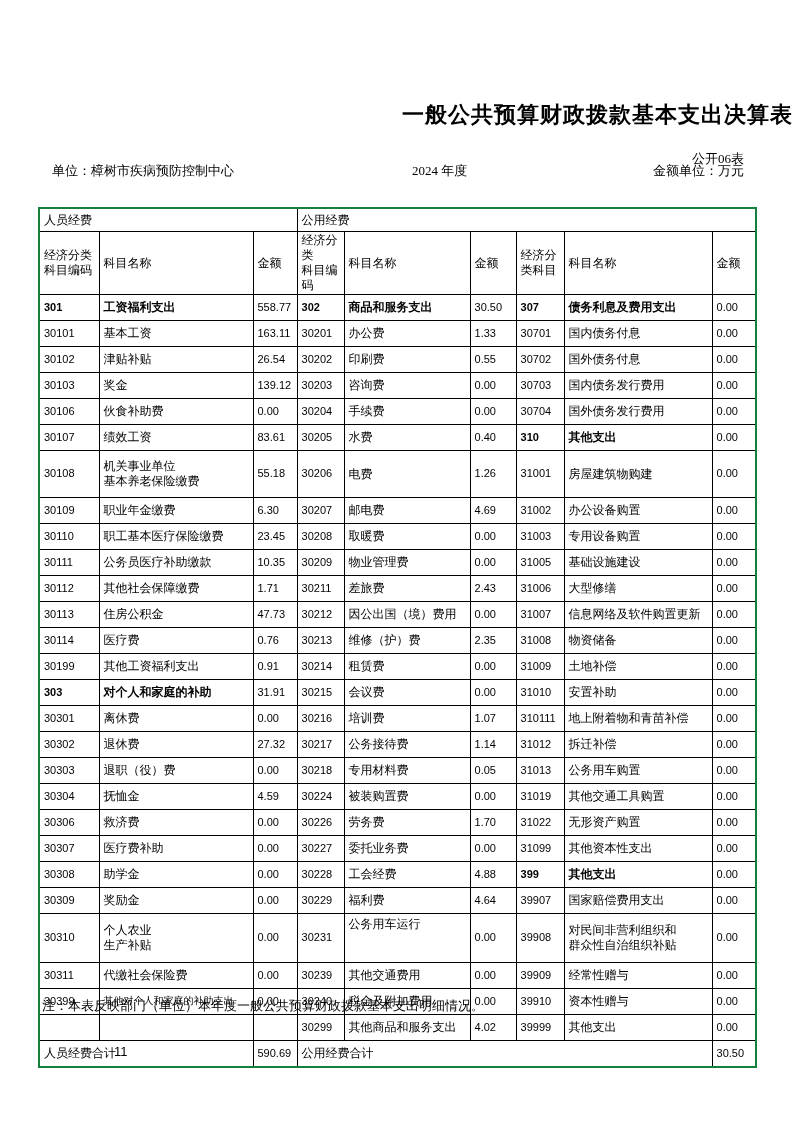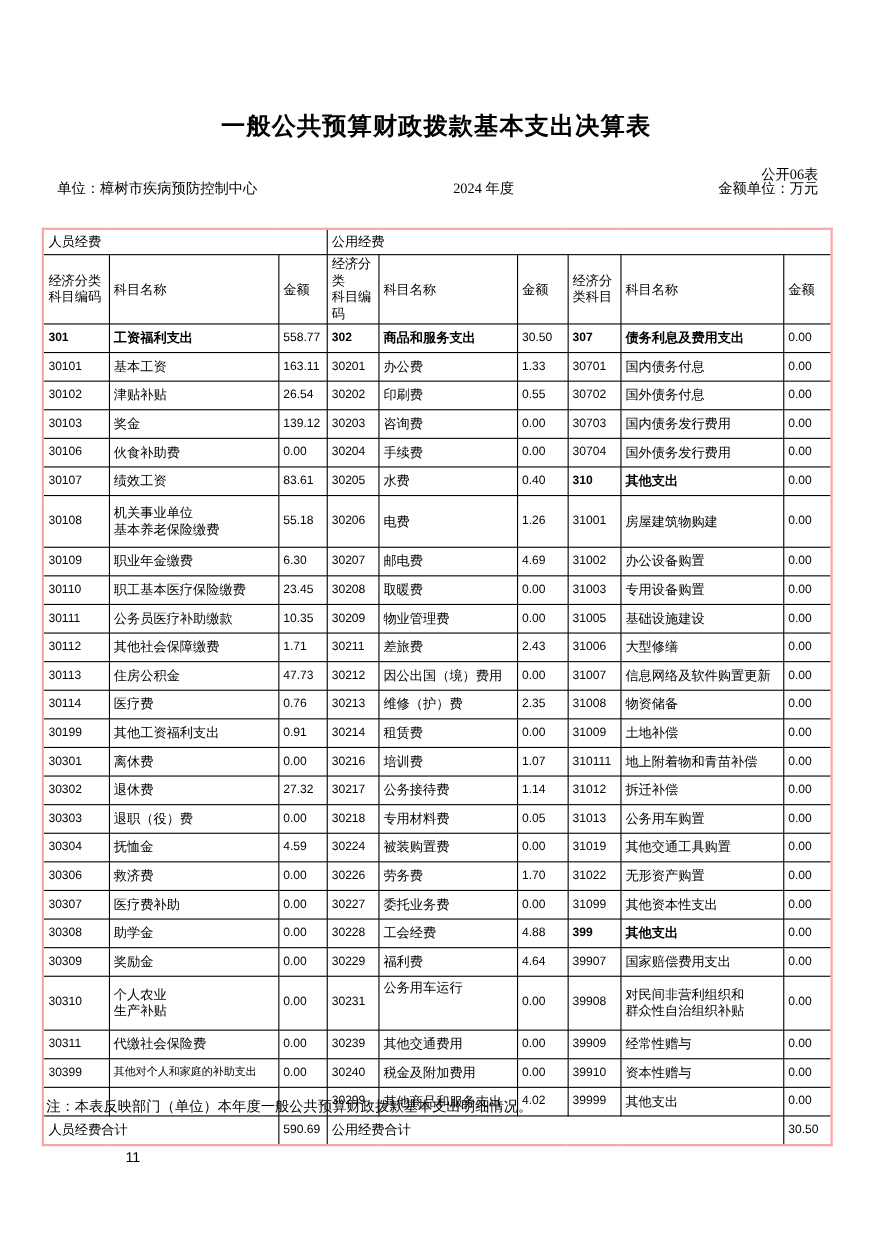--- a/index.html
+++ b/index.html
@@ -3,33 +3,33 @@
 <meta charset="utf-8">
 <style>
   html,body { margin:0; padding:0; }
   body {
     width:793px; height:1122px; position:relative; overflow:hidden;
     background:#ffffff; color:#000;
     font-family:"Liberation Serif","DejaVu Serif",serif;
   }
   .abs { position:absolute; }
   .page-title {
-    top:100px; left:0; width:793px; text-align:center;
+    top:100px; left:0; width:793px; text-align:right;
     font-size:22px; font-weight:bold; letter-spacing:1px;
     font-family:"Liberation Sans","DejaVu Sans",sans-serif;
   }
   .table-no { top:150px; right:49px; font-size:13px; }
   .unit-line { top:162px; left:52px; font-size:13px; }
   .year-line { top:162px; left:412px; font-size:13px; }
   .amount-unit { top:162px; right:49px; font-size:13px; }
 
   table.main {
     position:absolute; left:38px; top:207px; width:717px;
     border-collapse:collapse; table-layout:fixed;
-    border:2px solid #fca5a5;
+    border:2px solid #15803d;
   }
   .main th, .main td {
     border:1px solid #000; padding:1px 4px; overflow:hidden;
     font-weight:normal; text-align:left; vertical-align:middle;
     font-size:12px; line-height:1.25;
   }
   tr.ghead th { height:20px; font-size:12px; }
   tr.chead th { height:43px; }
   .pre { white-space:pre-line; }
   .code-hd-sm { font-size:9px; line-height:1.9; }
@@ -242,20 +242,31 @@
         <td class="name">其他工资福利支出</td>
         <td class="num">0.91</td>
         <td class="code">30214</td>
         <td class="name">租赁费</td>
         <td class="num">0.00</td>
         <td class="code">31009</td>
         <td class="name">土地补偿</td>
         <td class="num">0.00</td>
       </tr>
       <tr>
+        <td class="code b">303</td>
+        <td class="name b">对个人和家庭的补助</td>
+        <td class="num">31.91</td>
+        <td class="code">30215</td>
+        <td class="name">会议费</td>
+        <td class="num">0.00</td>
+        <td class="code">31010</td>
+        <td class="name">安置补助</td>
+        <td class="num">0.00</td>
+      </tr>
+      <tr>
         <td class="code">30301</td>
         <td class="name">离休费</td>
         <td class="num">0.00</td>
         <td class="code">30216</td>
         <td class="name">培训费</td>
         <td class="num">1.07</td>
         <td class="code">310111</td>
         <td class="name">地上附着物和青苗补偿</td>
         <td class="num">0.00</td>
       </tr>

